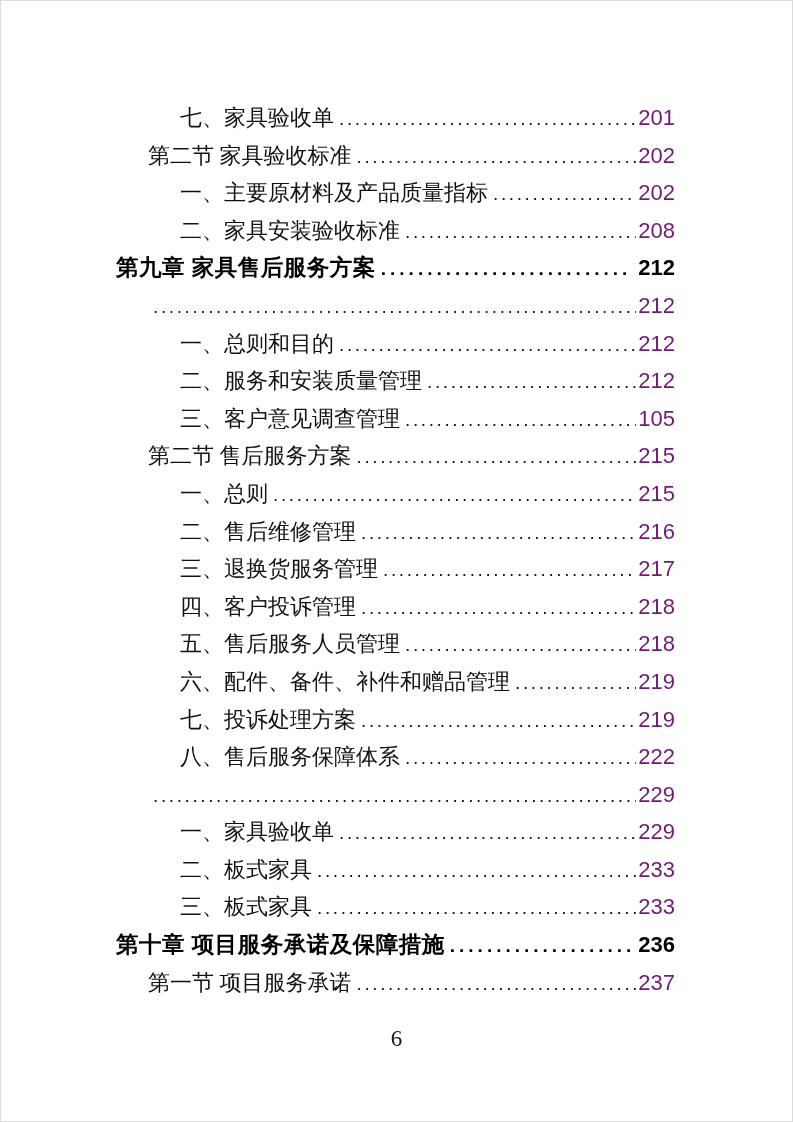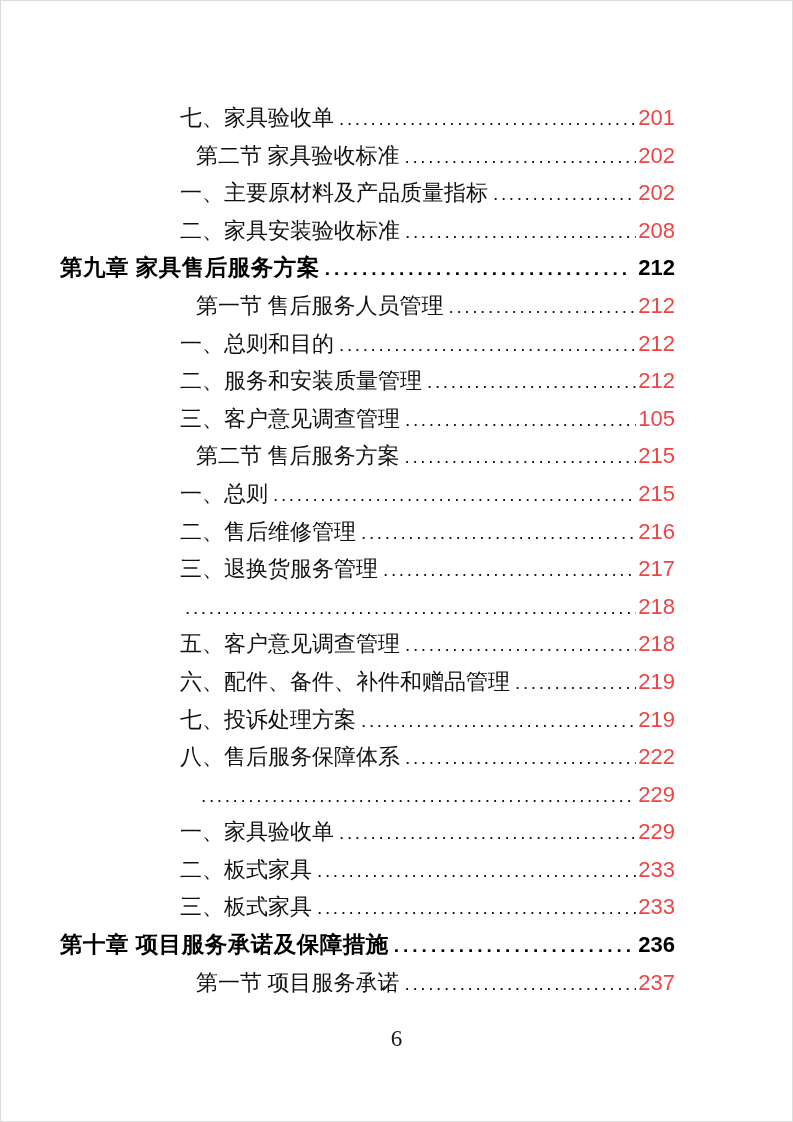--- a/index.html
+++ b/index.html
@@ -25,26 +25,26 @@
   .toc-row {
     display: flex;
     align-items: baseline;
     height: 37.6px;
     line-height: 37.6px;
     padding-right: 118px;
     box-sizing: border-box;
     white-space: nowrap;
   }
   .toc-row.level-0 {
-    padding-left: 60px;
+    padding-left: 116px;
     font-family: "Liberation Sans", "DejaVu Sans", sans-serif;
     font-weight: 700;
     color: #000000;
   }
-  .toc-row.level-1 { padding-left: 148px; margin-left: 48px; }
+  .toc-row.level-1 { padding-left: 148px; }
   .toc-row.level-2 { padding-left: 180px; }
   .toc-label {
     font-family: "Liberation Serif", "DejaVu Serif", serif;
     font-size: 22px;
     flex: 0 0 auto;
   }
   .level-0 .toc-label {
     font-family: "Liberation Sans", "DejaVu Sans", sans-serif;
     font-size: 22.5px;
     font-weight: 700;
@@ -65,21 +65,21 @@
     font-weight: 700;
     font-size: 19px;
     letter-spacing: 4px;
     margin-right: 8px;
     color: #000000;
   }
   .toc-page {
     flex: 0 0 auto;
     font-family: "Liberation Sans", "DejaVu Sans", sans-serif;
     font-size: 22px;
-    color: #ef4444;
+    color: #701a75;
   }
   .level-0 .toc-page {
     font-weight: 700;
     color: #000000;
   }
   .page-footer {
     position: absolute;
     top: 1022px;
     left: 0;
     width: 100%;
@@ -115,21 +115,20 @@
         <span class="toc-label">二、家具安装验收标准</span>
         <span class="toc-leader">....................................................................................................................................................................................</span>
         <span class="toc-page">208</span>
       </div>
       <div class="toc-row level-0">
         <span class="toc-label">第九章 家具售后服务方案</span>
         <span class="toc-leader">....................................................................................................................................................................................</span>
         <span class="toc-page">212</span>
       </div>
       <div class="toc-row level-1">
-        <span class="toc-label">第一节 售后服务人员管理</span>
         <span class="toc-leader">....................................................................................................................................................................................</span>
         <span class="toc-page">212</span>
       </div>
       <div class="toc-row level-2">
         <span class="toc-label">一、总则和目的</span>
         <span class="toc-leader">....................................................................................................................................................................................</span>
         <span class="toc-page">212</span>
       </div>
       <div class="toc-row level-2">
         <span class="toc-label">二、服务和安装质量管理</span>
@@ -155,25 +154,26 @@
         <span class="toc-label">二、售后维修管理</span>
         <span class="toc-leader">....................................................................................................................................................................................</span>
         <span class="toc-page">216</span>
       </div>
       <div class="toc-row level-2">
         <span class="toc-label">三、退换货服务管理</span>
         <span class="toc-leader">....................................................................................................................................................................................</span>
         <span class="toc-page">217</span>
       </div>
       <div class="toc-row level-2">
+        <span class="toc-label">四、客户投诉管理</span>
         <span class="toc-leader">....................................................................................................................................................................................</span>
         <span class="toc-page">218</span>
       </div>
       <div class="toc-row level-2">
-        <span class="toc-label">五、客户意见调查管理</span>
+        <span class="toc-label">五、售后服务人员管理</span>
         <span class="toc-leader">....................................................................................................................................................................................</span>
         <span class="toc-page">218</span>
       </div>
       <div class="toc-row level-2">
         <span class="toc-label">六、配件、备件、补件和赠品管理</span>
         <span class="toc-leader">....................................................................................................................................................................................</span>
         <span class="toc-page">219</span>
       </div>
       <div class="toc-row level-2">
         <span class="toc-label">七、投诉处理方案</span>

